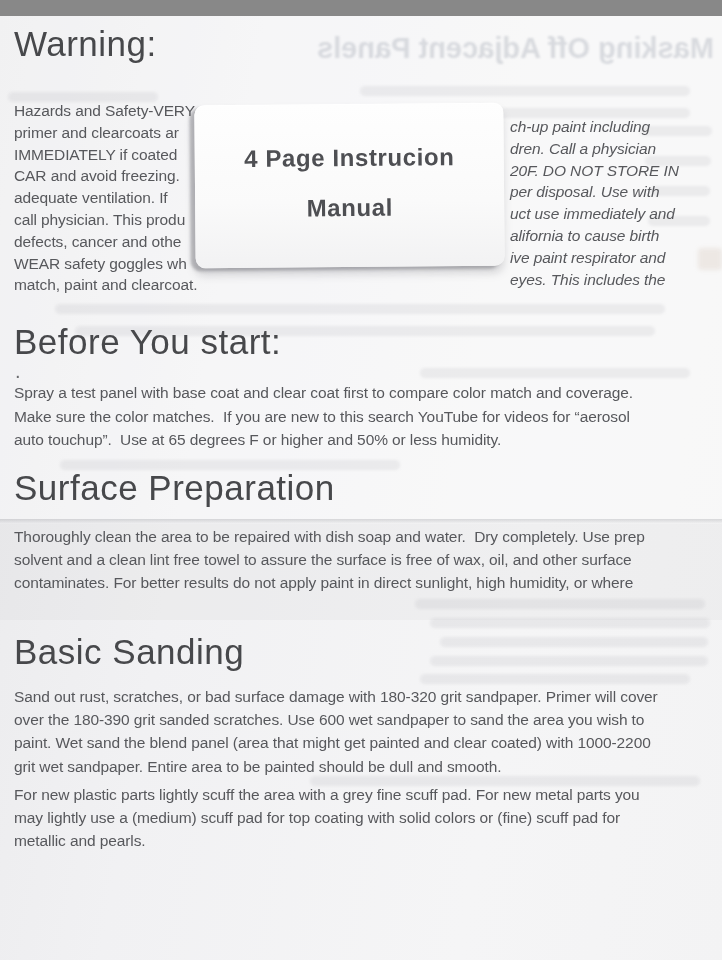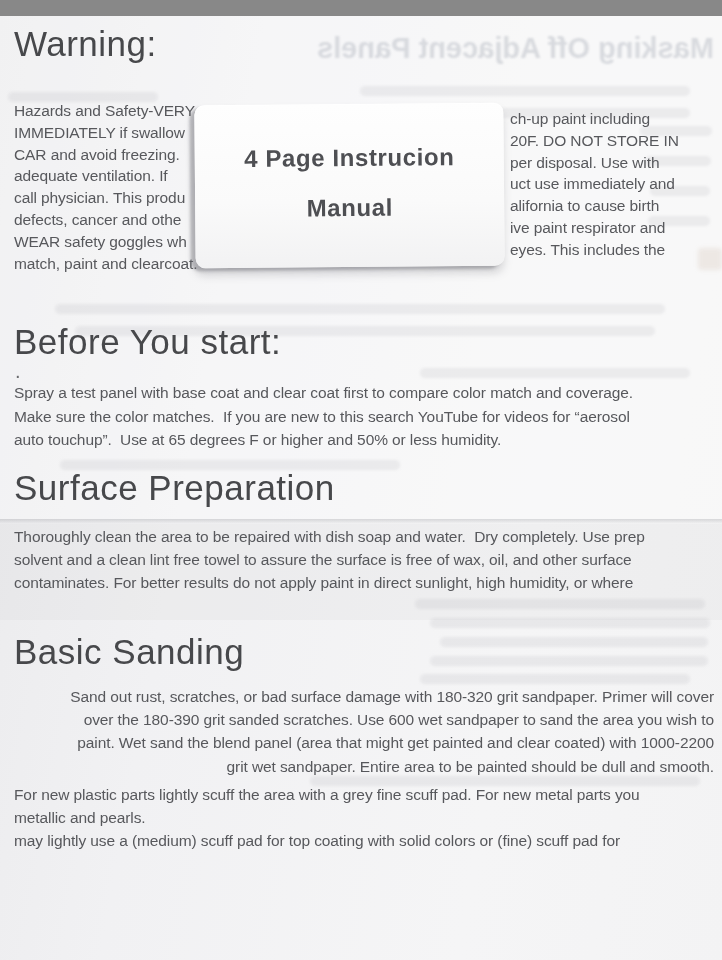--- a/index.html
+++ b/index.html
@@ -30,21 +30,21 @@
   }
   .heading{
     position:absolute;left:14px;
     font-size:35px;font-weight:400;color:#47484b;
     letter-spacing:0.5px;white-space:nowrap;
   }
   .para{position:absolute;left:14px;width:700px;font-size:15.5px;letter-spacing:-0.1px;}
   .tline{white-space:pre-wrap;}
   .p-warning .pline{position:relative;height:21.8px;}
   .p-warning .lft{white-space:pre;}
-  .p-warning .rgt{position:absolute;left:496px;top:8px;white-space:pre;}
+  .p-warning .rgt{position:absolute;left:496px;top:16px;white-space:pre;font-style:italic;}
   .p-before .tline{height:23.5px;}
   .p-surface .tline,.p-sanding .tline,.p-plastic .tline{height:23.2px;}
   .stray-dot{position:absolute;left:15px;top:344px;font-size:20px;color:#6a6b6e;}
   .sticker{
     position:absolute;left:195px;top:88px;width:309px;height:163px;
     background:linear-gradient(180deg,#fefefe 0%,#fafafa 60%,#f2f2f3 100%);
     border-radius:10px;
     transform:rotate(-0.5deg);
     box-shadow:-5px 3px 3px rgba(105,105,112,0.42), -1px 7px 8px rgba(125,125,132,0.30), 0 1px 0 rgba(255,255,255,0.8) inset;
     text-align:center;
@@ -85,21 +85,22 @@
   <div class="ghost-strip" style="top:583px;left:415px;width:290px;"></div>
   <div class="ghost-strip" style="top:602px;left:430px;width:280px;"></div>
   <div class="ghost-strip" style="top:621px;left:440px;width:268px;"></div>
   <div class="ghost-strip" style="top:640px;left:430px;width:278px;"></div>
   <div class="ghost-strip" style="top:658px;left:420px;width:270px;"></div>
   <div class="ghost-strip" style="top:760px;left:310px;width:390px;"></div>
 
   <div class="heading" style="top:8px;">Warning:</div>
   <div class="para p-warning" style="top:86px;">
       <div class="pline"><span class="lft">Hazards and Safety-VERY</span><span class="rgt">ch-up paint including</span></div>
-      <div class="pline"><span class="lft">IMMEDIATELY if swallow</span><span class="rgt">20F. DO NOT STORE IN</span></div>
+      <div class="pline"><span class="lft">primer and clearcoats ar</span><span class="rgt">dren. Call a physician</span></div>
+      <div class="pline"><span class="lft">IMMEDIATELY if coated</span><span class="rgt">20F. DO NOT STORE IN</span></div>
       <div class="pline"><span class="lft">CAR and avoid freezing.</span><span class="rgt">per disposal. Use with</span></div>
       <div class="pline"><span class="lft">adequate ventilation. If </span><span class="rgt">uct use immediately and</span></div>
       <div class="pline"><span class="lft">call physician. This produ</span><span class="rgt">alifornia to cause birth</span></div>
       <div class="pline"><span class="lft">defects, cancer and othe</span><span class="rgt">ive paint respirator and</span></div>
       <div class="pline"><span class="lft">WEAR safety goggles wh</span><span class="rgt">eyes. This includes the</span></div>
       <div class="pline"><span class="lft">match, paint and clearcoat.</span></div>
     </div>
 
   <div class="sticker">
     <div class="sticker-line l1">4 Page Instrucion</div>
@@ -115,26 +116,26 @@
     </div>
 
   <div class="heading" style="top:452px;">Surface Preparation</div>
   <div class="para p-surface" style="top:512px;">
       <div class="tline">Thoroughly clean the area to be repaired with dish soap and water.  Dry completely. Use prep</div>
       <div class="tline">solvent and a clean lint free towel to assure the surface is free of wax, oil, and other surface</div>
       <div class="tline">contaminates. For better results do not apply paint in direct sunlight, high humidity, or where</div>
     </div>
 
   <div class="heading" style="top:616px;">Basic Sanding</div>
-  <div class="para p-sanding" style="top:672px;text-align:right;">
+  <div class="para p-sanding" style="top:672px;">
       <div class="tline">Sand out rust, scratches, or bad surface damage with 180-320 grit sandpaper. Primer will cover</div>
       <div class="tline">over the 180-390 grit sanded scratches. Use 600 wet sandpaper to sand the area you wish to</div>
       <div class="tline">paint. Wet sand the blend panel (area that might get painted and clear coated) with 1000-2200</div>
       <div class="tline">grit wet sandpaper. Entire area to be painted should be dull and smooth.</div>
     </div>
 
   <div class="para p-plastic" style="top:770px;">
       <div class="tline">For new plastic parts lightly scuff the area with a grey fine scuff pad. For new metal parts you</div>
+      <div class="tline">may lightly use a (medium) scuff pad for top coating with solid colors or (fine) scuff pad for</div>
       <div class="tline">metallic and pearls.</div>
-      <div class="tline">may lightly use a (medium) scuff pad for top coating with solid colors or (fine) scuff pad for</div>
     </div>
 
 </div>
 
 </body></html>

